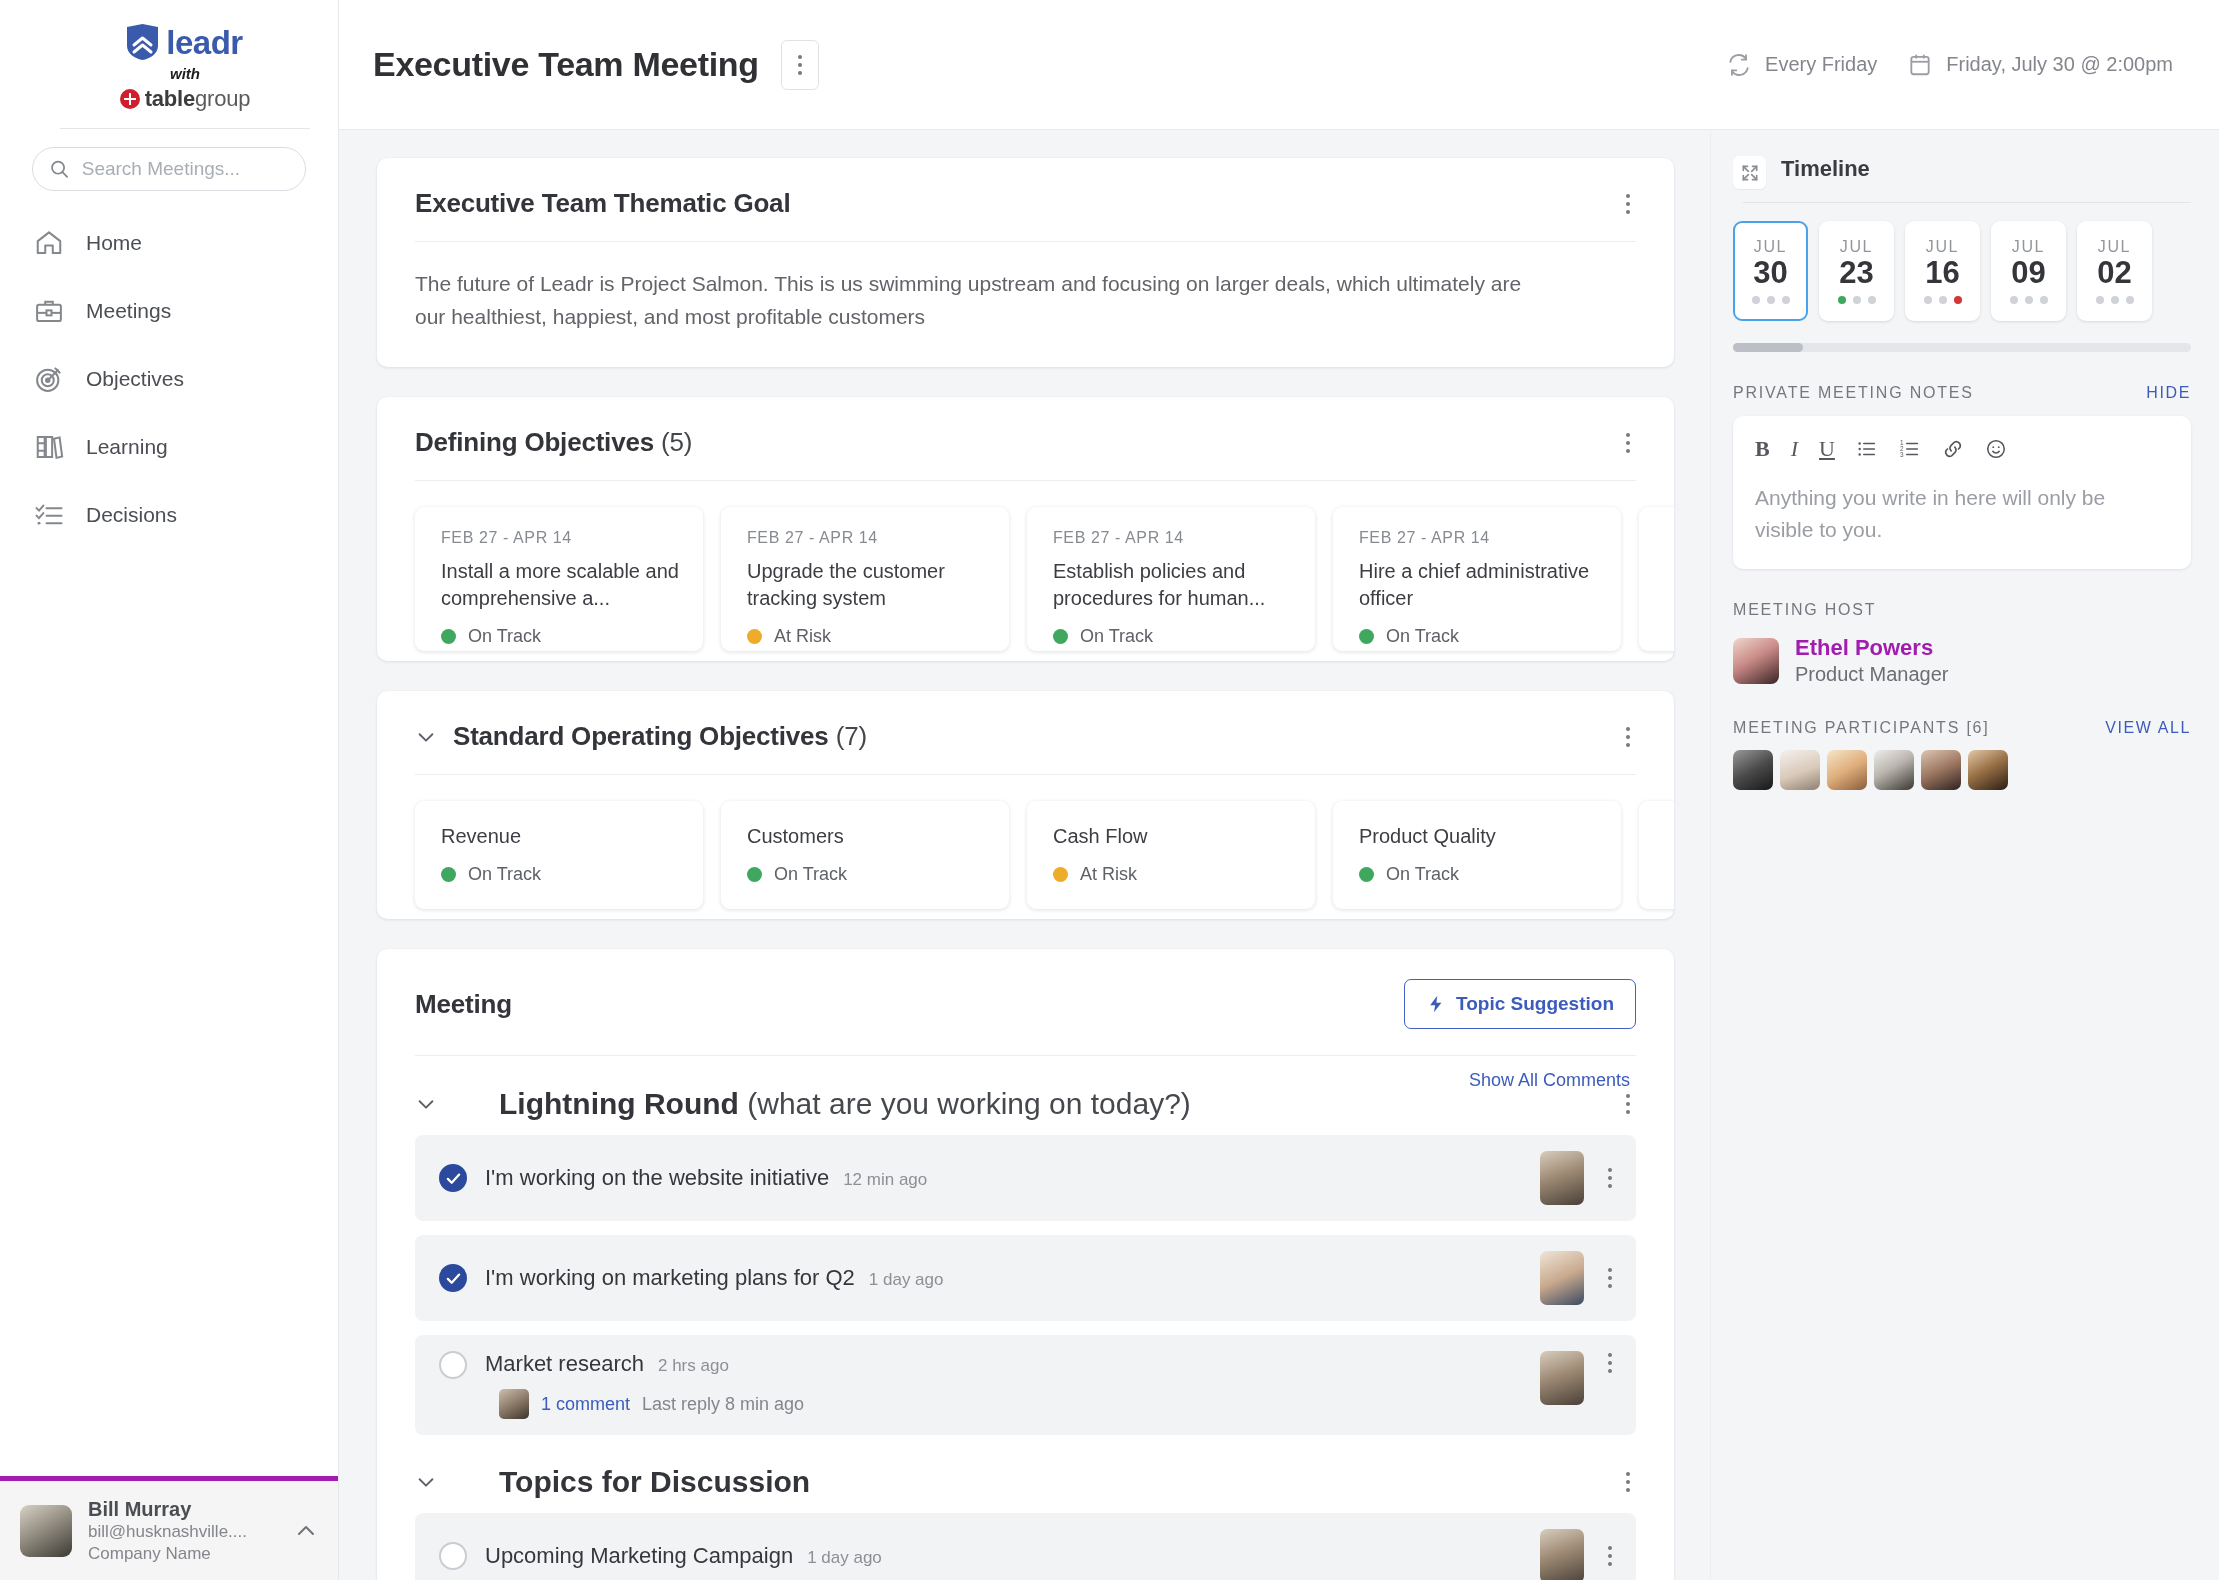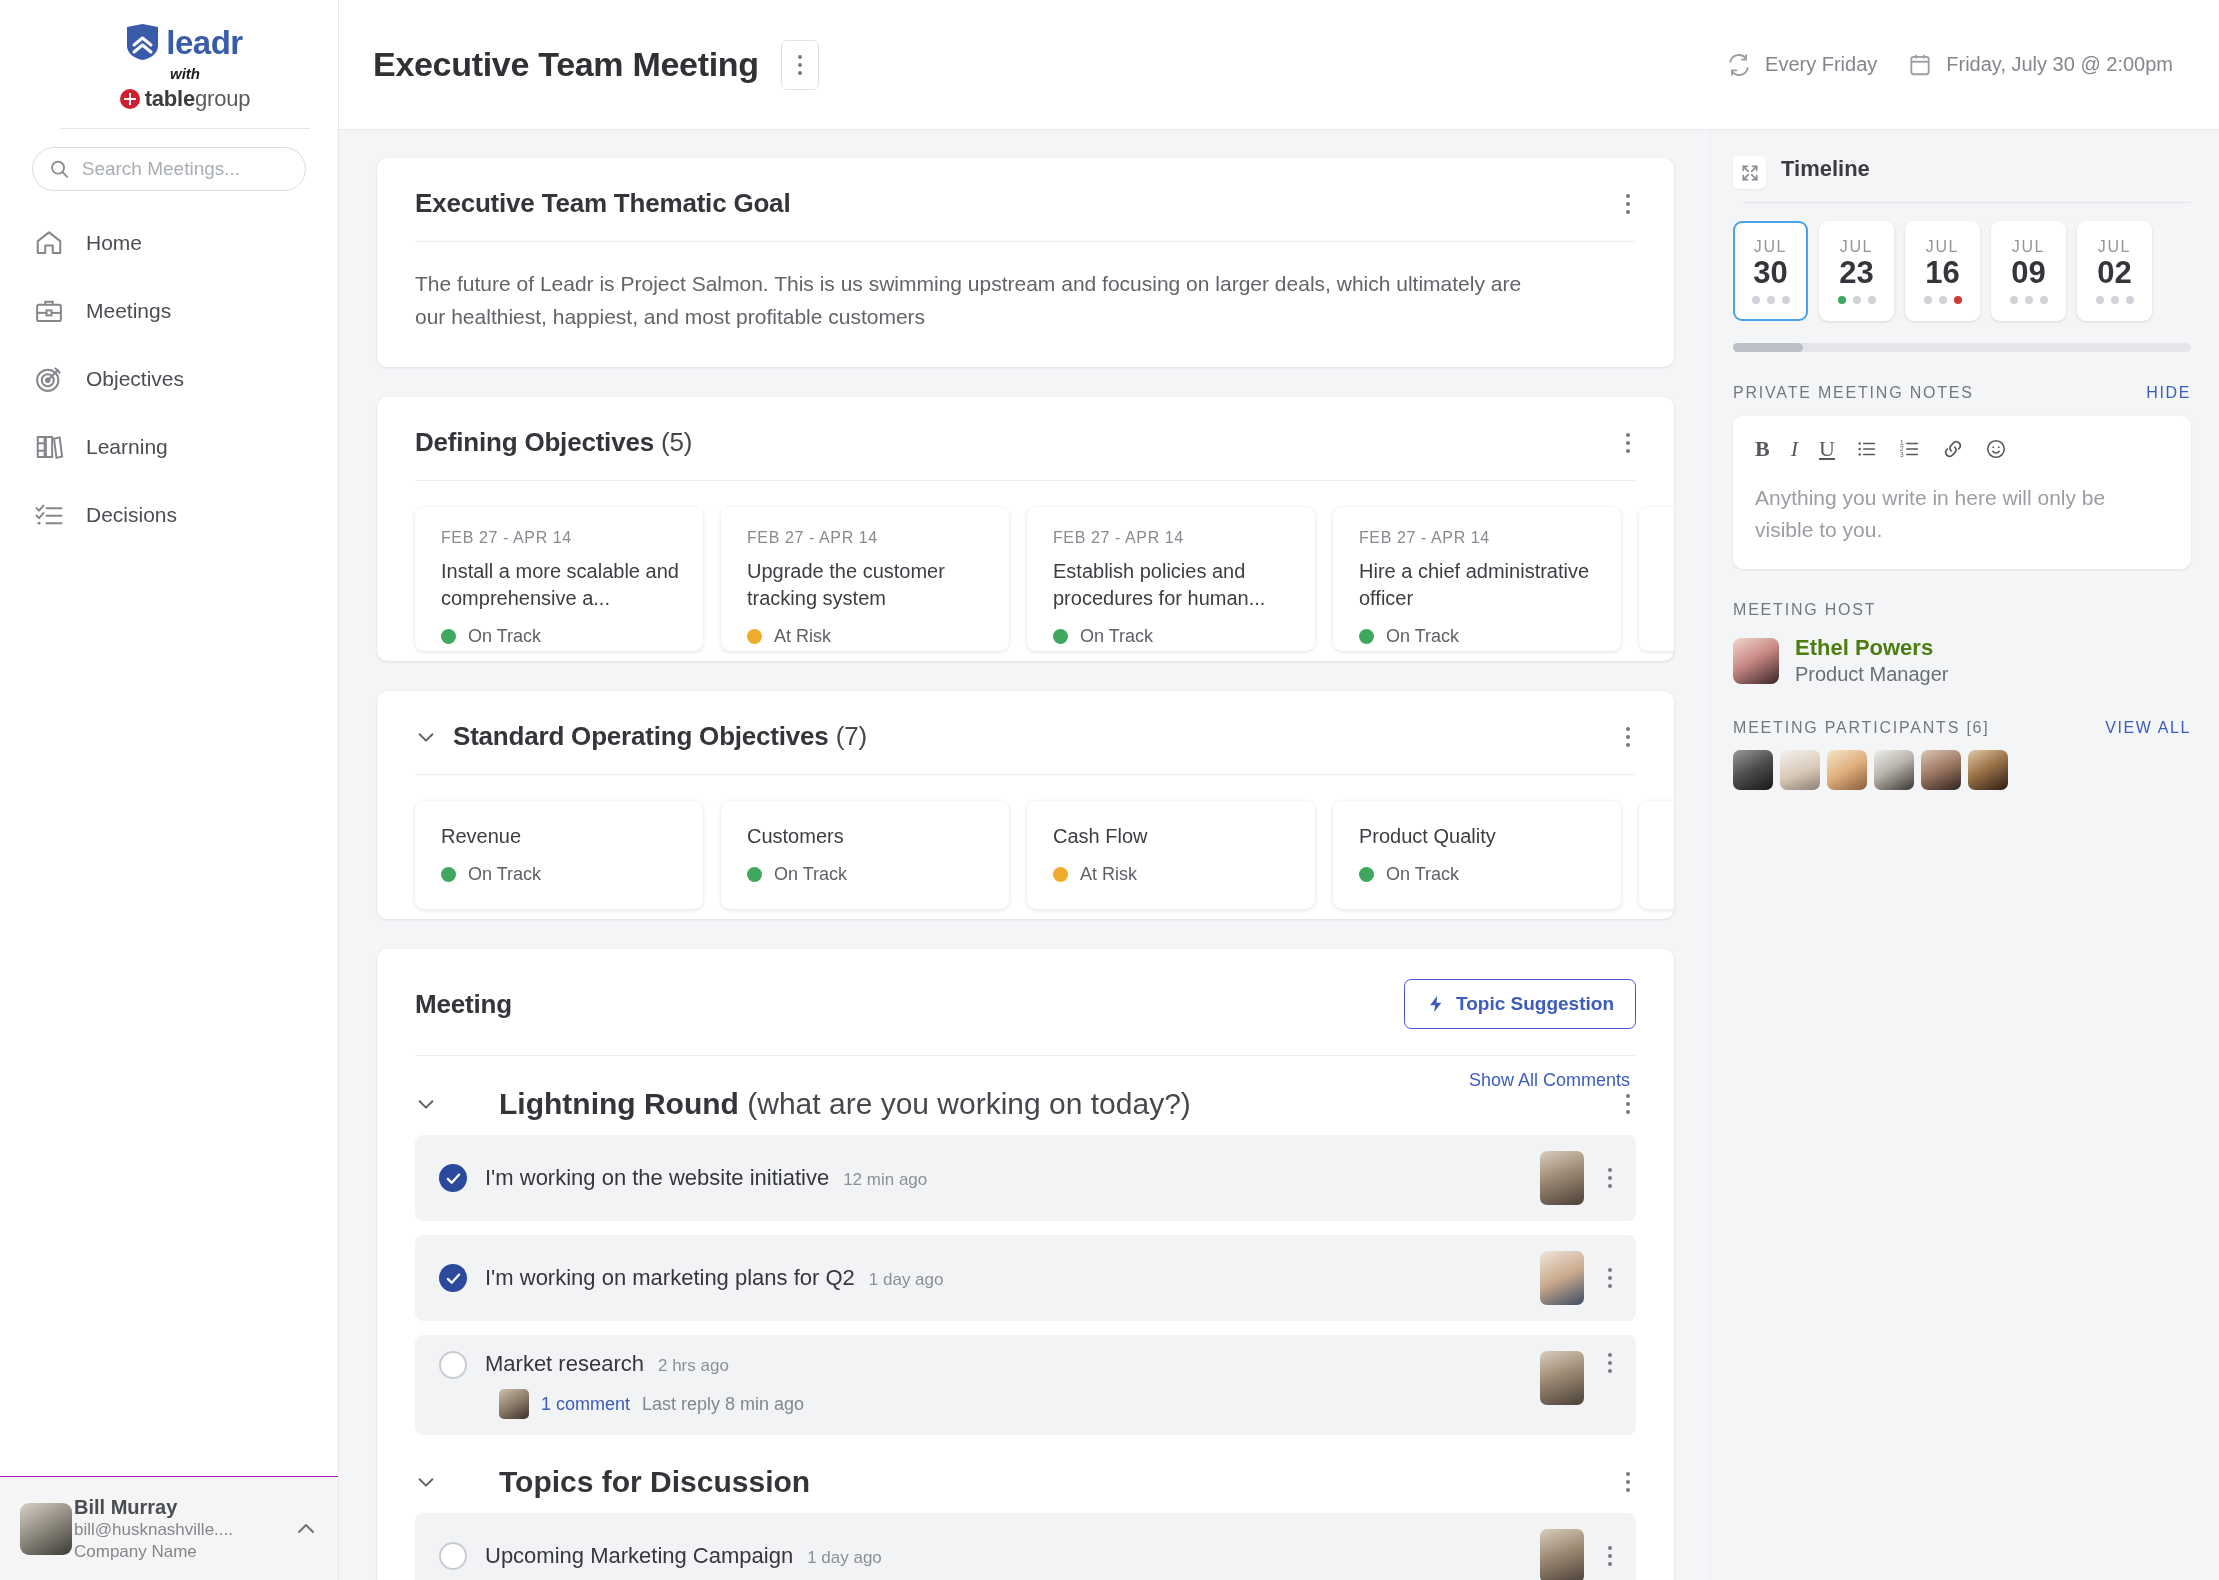--- a/index.html
+++ b/index.html
@@ -66,22 +66,22 @@
   .nav-item {
     display: flex; align-items: center; gap: 22px;
     height: 68px; padding: 0 34px; cursor: pointer;
   }
   .nav-icon { width: 30px; height: 30px; flex: none; color: #84878c; }
   .nav-label { font-size: 21px; color: #4b4e54; }
 
   .profile {
     position: absolute; left: 0; right: 0; bottom: 0;
     height: 104px; background: #f5f5f5;
-    border-top: 1px solid #a21caf;
-    display: flex; align-items: center; gap: 2px; padding: 0 20px;
+    border-top: 5px solid #a21caf;
+    display: flex; align-items: center; gap: 16px; padding: 0 20px;
   }
   .avatar {
     border-radius: 9px; flex: none; overflow: hidden;
     background-size: cover; background-position: center;
   }
   .pf-av { width: 52px; height: 52px; }
   .pf-txt { flex: 1; min-width: 0; }
   .pf-name { font-size: 20px; font-weight: bold; color: #4a4d52; line-height: 1.2; }
   .pf-mail { font-size: 17px; color: #83868c; line-height: 1.25; white-space: nowrap; overflow: hidden; }
   .pf-co   { font-size: 17px; color: #83868c; line-height: 1.25; }
@@ -242,21 +242,21 @@
   }
   .note-tools { display: flex; align-items: center; gap: 21px; color: #55585e; }
   .tool { cursor: pointer; display: inline-flex; align-items: center; }
   .tool-b { font-size: 22px; font-weight: bold; font-family: "Liberation Serif", serif; }
   .tool-i { font-size: 22px; font-style: italic; font-family: "Liberation Serif", serif; }
   .tool-u { font-size: 22px; text-decoration: underline; font-family: "Liberation Serif", serif; }
   .note-ph { margin-top: 20px; font-size: 21px; line-height: 1.5; color: #9a9da3; }
 
   .host-row { display: flex; align-items: center; gap: 16px; margin-top: 16px; }
   .host-av { width: 46px; height: 46px; border-radius: 8px; }
-  .host-name { font-size: 22px; font-weight: bold; color: #4d7c0f; line-height: 1.2; }
+  .host-name { font-size: 22px; font-weight: bold; color: #a21caf; line-height: 1.2; }
   .host-role { font-size: 20px; color: #6b6e74; line-height: 1.3; }
   .parts { display: flex; gap: 7px; margin-top: 13px; }
   .part-av { width: 40px; height: 40px; border-radius: 7px; }
 
   svg { display: block; }
 </style>
 </head>
 <body>
 
 <div class="app">

